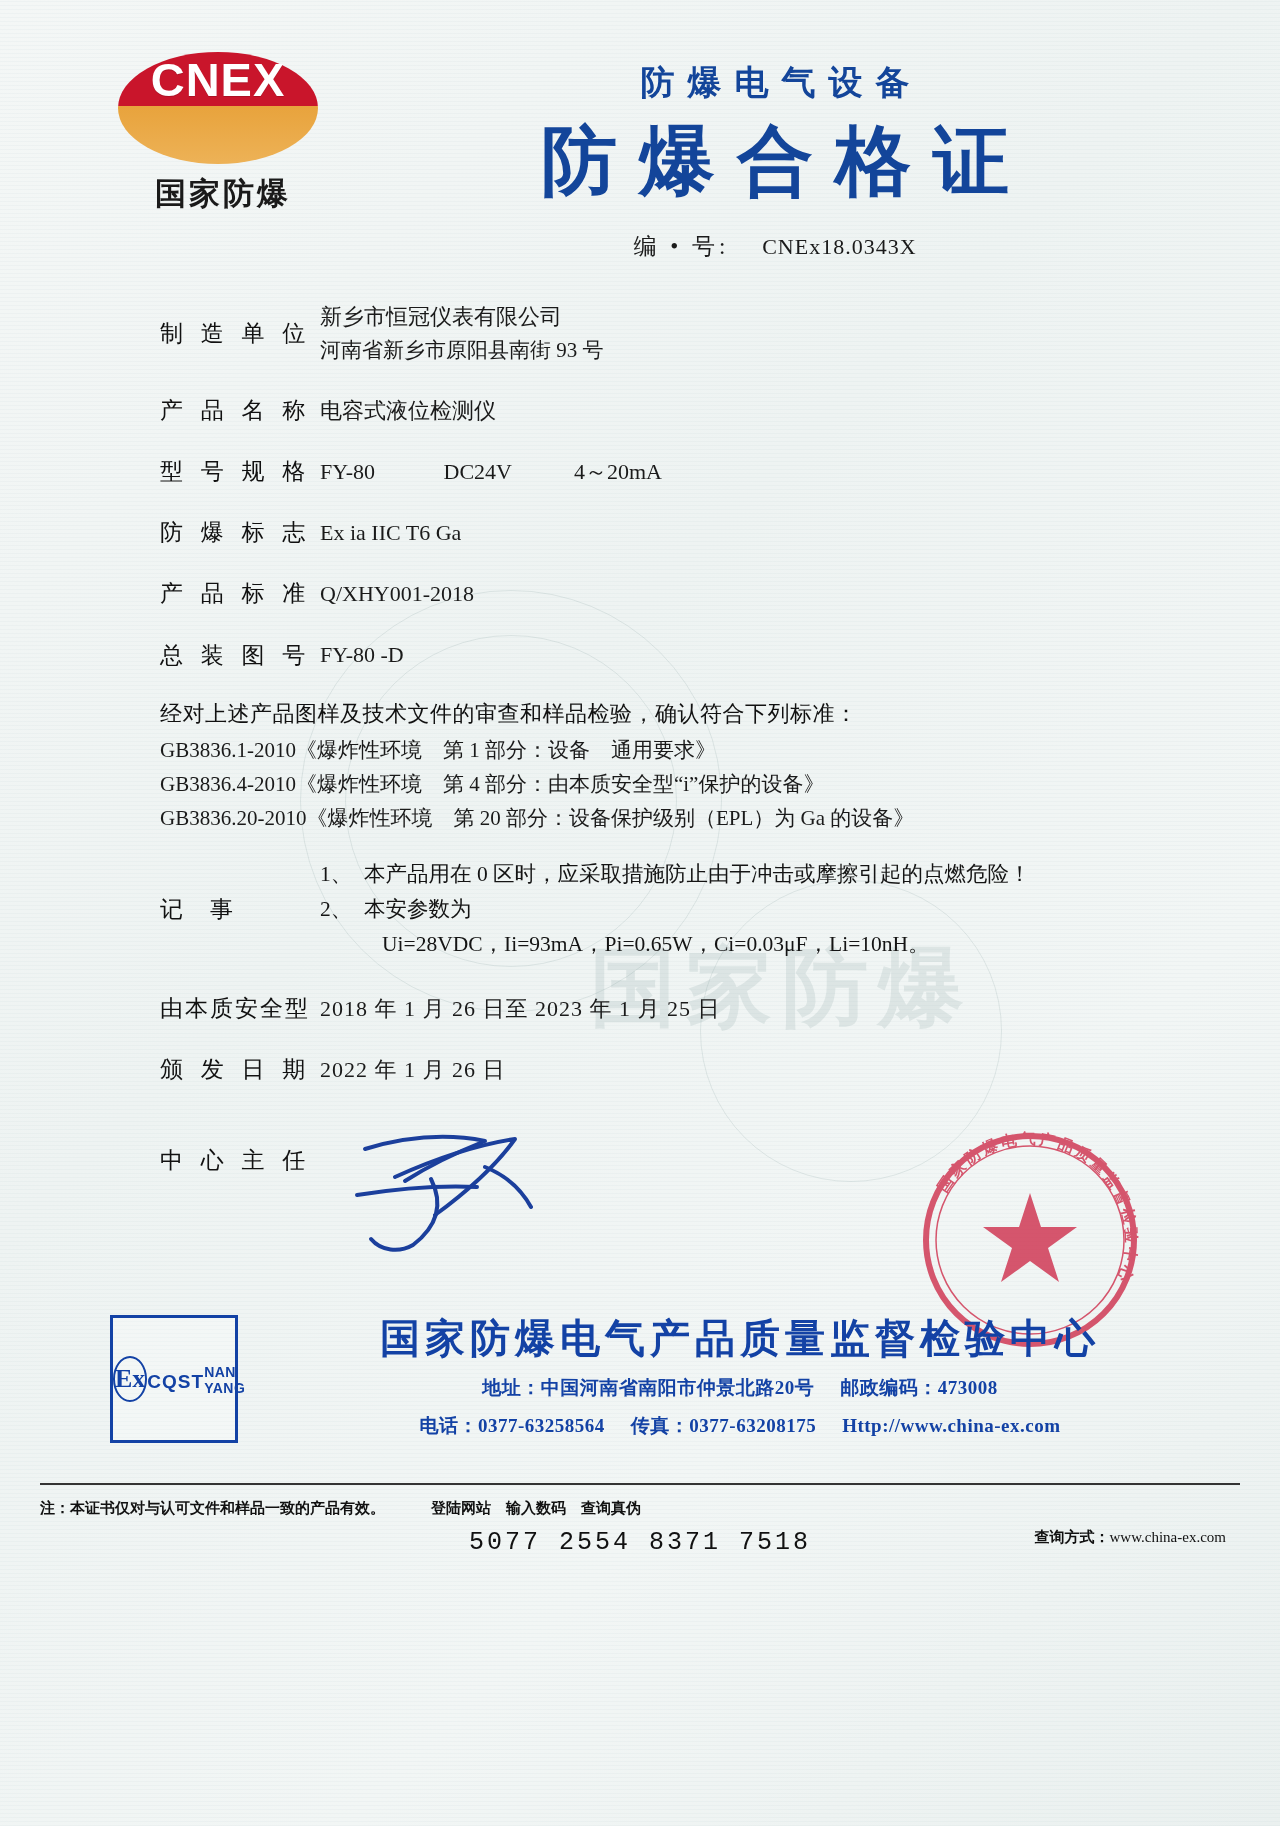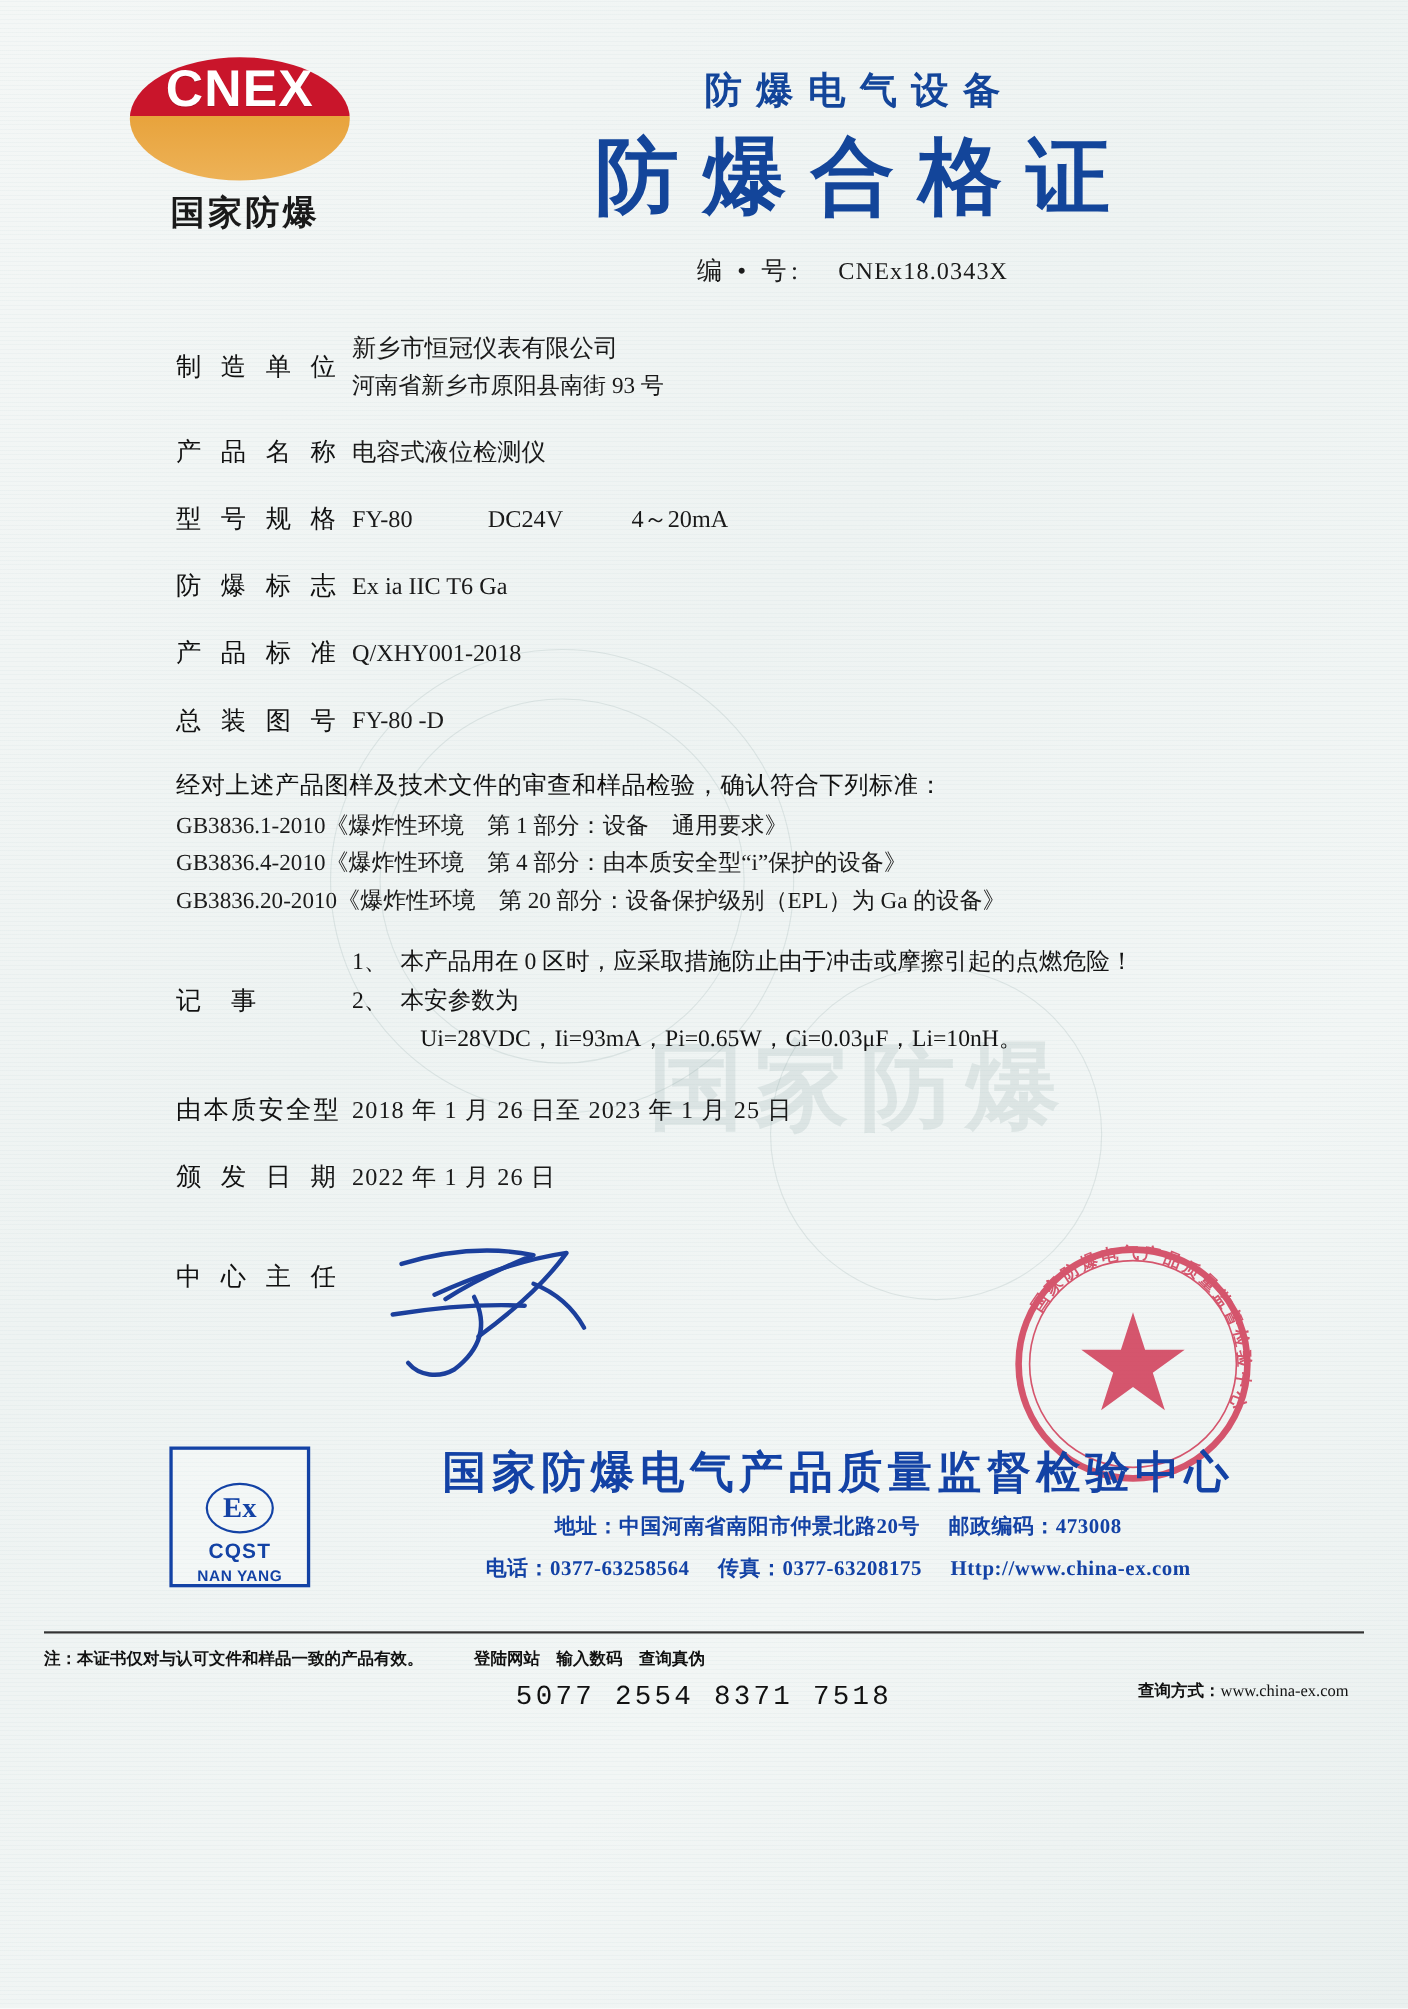--- a/index.html
+++ b/index.html
@@ -196,26 +196,25 @@
     margin: 0 60px 0 110px;
     display: flex;
     align-items: flex-start;
   }
   .ex-badge {
     flex: 0 0 122px;
     width: 122px;
     height: 122px;
     border: 3px solid #1342a5;
     display: flex;
-    flex-direction: column;
+    flex-direction: row;
     align-items: center;
-    justify-content: flex-end;
+    justify-content: space-between;
     color: #1342a5;
     background: rgba(255,255,255,0.25);
-    margin-left: 44px;
   }
   .ex-badge .ex-circle {
     width: 58px;
     height: 42px;
     border: 2.5px solid #1342a5;
     border-radius: 50%;
     display: flex;
     align-items: center;
     justify-content: center;
     font-family: "Liberation Serif", serif;

